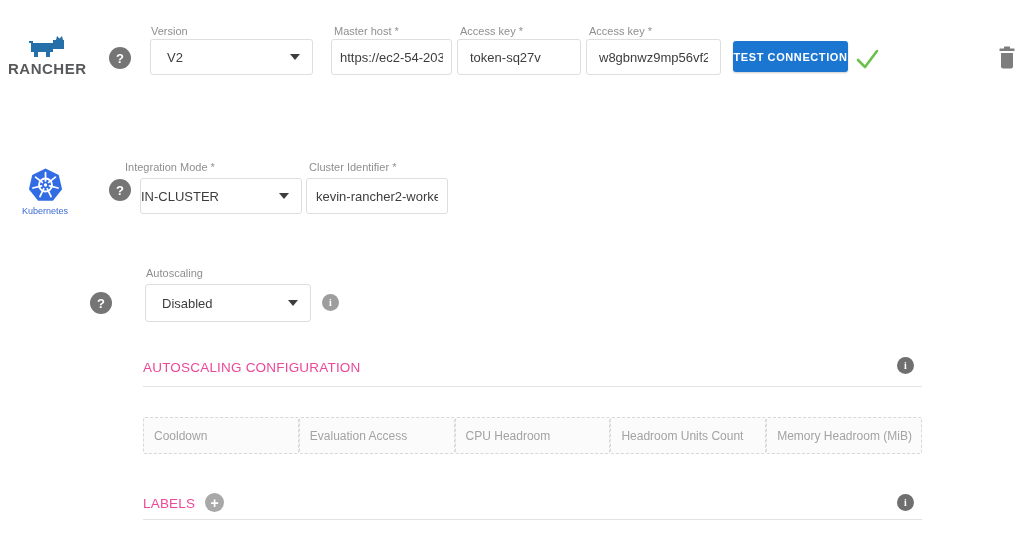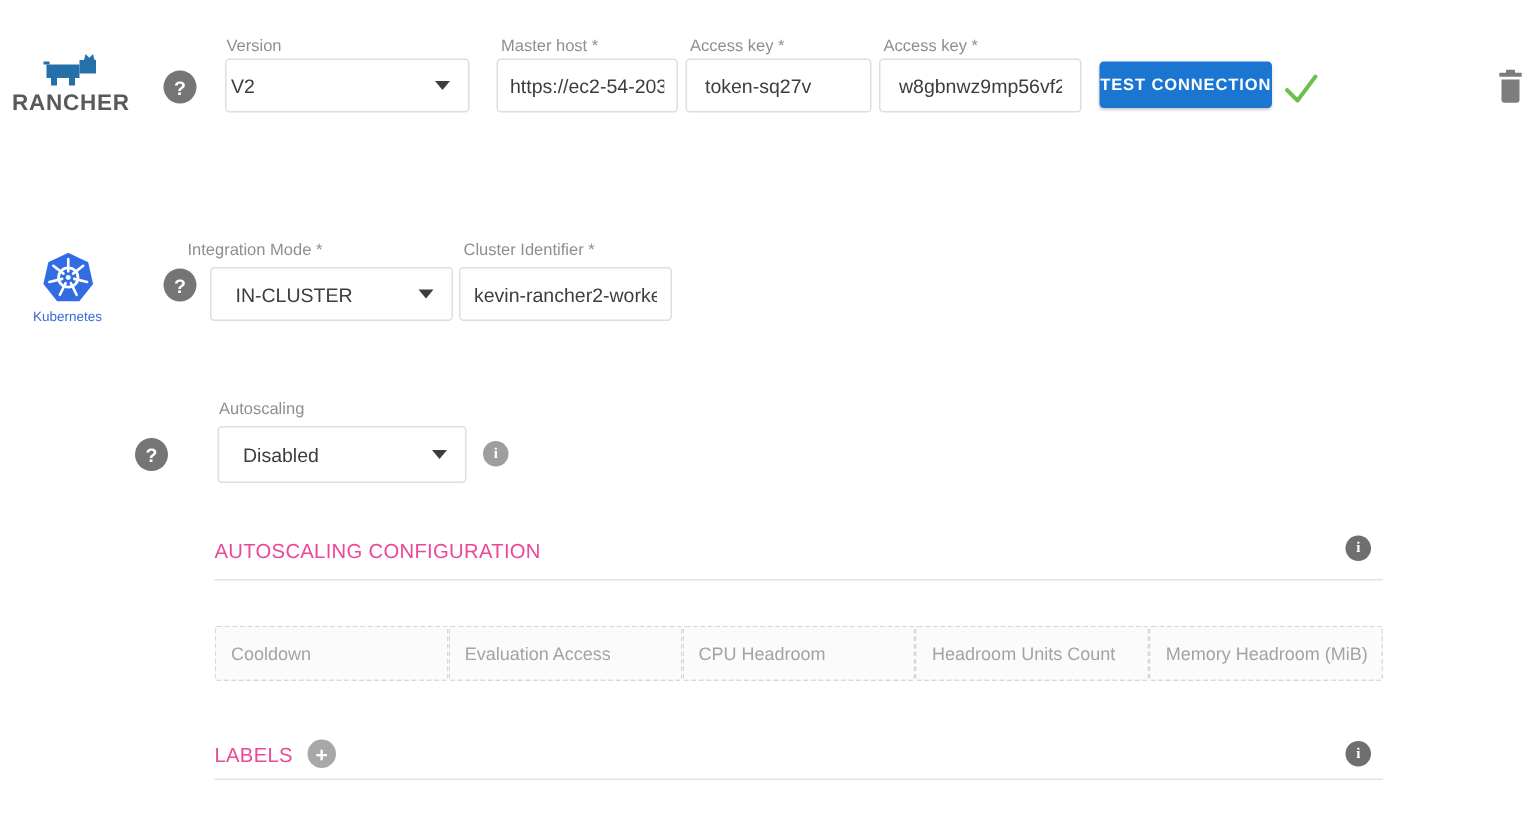--- a/index.html
+++ b/index.html
@@ -65,21 +65,21 @@
       <rect x="1" y="5" width="4" height="2" fill="#2670a9"></rect>
     </svg>
     <div class="rancher-text">RANCHER</div>
   </div>
 
   <div class="circle qicon" style="left:109px; top:47px;">
     <span>?</span>
   </div>
 
   <div class="flabel" style="left:151px; top:25px;">Version</div>
-  <div class="fbox selectbox" style="left:150px; top:39px; width:163px; padding-left:3px;text-align:center;">
+  <div class="fbox selectbox" style="left:150px; top:39px; width:163px; padding-left:16px;text-align:center;">
     <span>V2</span>
     <span class="caret"></span>
   </div>
 
   <div class="flabel" style="left:334px; top:25px;">Master host *</div>
   <div class="fbox" style="left:331px; top:39px; width:121px; padding:0 8px;">
     <input type="text" value="https://ec2-54-203-6" style="">
   </div>
 
   <div class="flabel" style="left:460px; top:25px;">Access key *</div>
@@ -120,21 +120,21 @@
       </g>
     </svg>
     <div class="k8s-text">Kubernetes</div>
   </div>
 
   <div class="circle qicon" style="left:109px; top:179px;">
     <span>?</span>
   </div>
 
   <div class="flabel" style="left:125px; top:161px;">Integration Mode *</div>
-  <div class="fbox selectbox" style="left:140px; top:178px; width:162px; padding-left:16px;">
+  <div class="fbox selectbox" style="left:140px; top:178px; width:162px; padding-left:0;">
     <span>IN-CLUSTER</span>
     <span class="caret"></span>
   </div>
 
   <div class="flabel" style="left:309px; top:161px;">Cluster Identifier *</div>
   <div class="fbox" style="left:306px; top:178px; width:142px; padding:0 9px;">
     <input type="text" value="kevin-rancher2-workers" style="">
   </div>
 
   <div class="circle qicon" style="left:90px; top:292px;">

